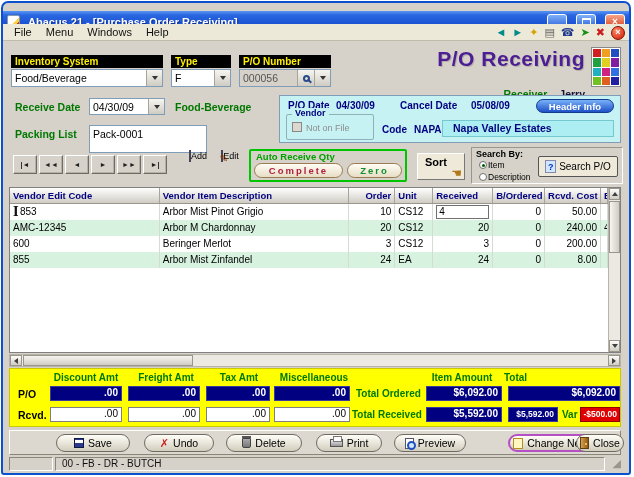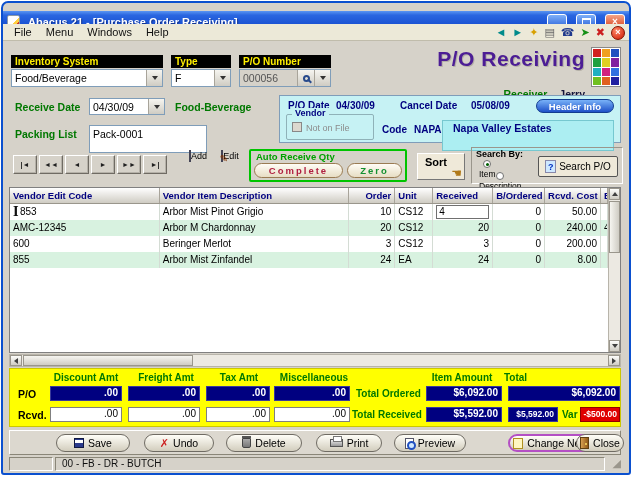--- a/index.html
+++ b/index.html
@@ -73,21 +73,21 @@
   .hdr-info{position:absolute;right:6px;top:3px;width:78px;height:14px;border-radius:8px;
     background:linear-gradient(#79b2f8,#1e50c8);border:1px solid #123c90;color:#fff;
     font-size:9.5px;font-weight:bold;text-align:center;line-height:13px;}
   .vgroup{position:absolute;left:6px;top:18px;width:88px;height:26px;
     border:1px solid #8fb2b8;border-radius:2px;}
   .vgroup-lbl{position:absolute;left:12px;top:12px;font-size:9px;font-weight:bold;color:#000080;
     background:#c6f2f4;padding:0 3px;}
   .chk{position:absolute;left:12px;top:26px;width:10px;height:10px;background:#dcd8cf;
     border:1px solid #888;}
   .chk-lbl{position:absolute;left:26px;top:27px;font-size:9px;color:#8c8c8c;white-space:nowrap;}
-  .vstrip{position:absolute;left:162px;top:24px;width:172px;height:31px;background:#aceef2;
+  .vstrip{position:absolute;left:162px;top:24px;width:172px;height:17px;background:#aceef2;
     border:1px solid #76c8d0;color:#000080;font-weight:bold;font-size:10.5px;line-height:15px;
     padding-left:10px;white-space:nowrap;}
   
   .vcr{position:absolute;left:10px;top:152px;display:flex;gap:2px;}
   .vbtn{width:24px;height:19px;background:#d6d2c9;border:1px solid;
     border-color:#fff #6f6b63 #6f6b63 #fff;box-shadow:inset -1px -1px 0 #b5b1a8;
     font-size:7px;font-weight:bold;color:#202020;display:flex;align-items:center;justify-content:center;}
   .tool{position:absolute;width:30px;text-align:center;font-size:9px;color:#000;}
   .page-ic{width:12px;height:14px;background:#fff;border:1px solid #445;margin:0 auto 1px;position:relative;}
   .pencil{position:absolute;font-size:10px;right:-6px;bottom:-3px;color:#803000;}
@@ -99,21 +99,21 @@
     display:flex;align-items:center;justify-content:center;}
   .complete{left:3px;width:89px;color:#b02040;font-size:9.5px;letter-spacing:2px;}
   .zero{left:96px;width:55px;color:#149030;font-size:9.5px;letter-spacing:2px;}
   .sort{position:absolute;left:414px;top:150px;width:48px;height:27px;background:#efe9d9;
     border:1px solid;border-color:#fff #777 #777 #fff;font-size:11px;font-weight:bold;
     padding:2px 0 0 7px;}
   .hand{position:absolute;right:2px;bottom:-1px;font-size:12px;color:#b07818;}
   .sby{position:absolute;left:468px;top:144px;width:152px;height:37px;border:1px solid;
     border-color:#9a968c #fff #fff #9a968c;}
   .sby-lbl{position:absolute;left:4px;top:1px;font-size:9px;font-weight:bold;}
-  .radio-row{position:absolute;left:7px;font-size:8.5px;display:flex;align-items:center;gap:1px;flex-direction:column;}
+  .radio-row{position:absolute;left:7px;font-size:8.5px;display:flex;align-items:center;gap:1px;}
   .radio{width:8px;height:8px;border-radius:50%;background:#fff;border:1px solid #707070;position:relative;}
   .radio.sel::after{content:"";position:absolute;left:1.5px;top:1.5px;width:3px;height:3px;
     border-radius:50%;background:#006000;}
   .spo{position:absolute;right:4px;top:8px;width:80px;height:21px;background:#efe9d9;
     border:1px solid #555;border-radius:2px;display:flex;align-items:center;justify-content:center;
     gap:3px;font-size:10px;}
   .qmark{width:11px;height:13px;background:#cfe8ff;border:1px solid #88a;color:#0030c0;
     font-weight:bold;font-size:9px;text-align:center;line-height:12px;}
   
   .grid{position:absolute;left:6px;top:184px;width:612px;height:166px;background:#fff;

